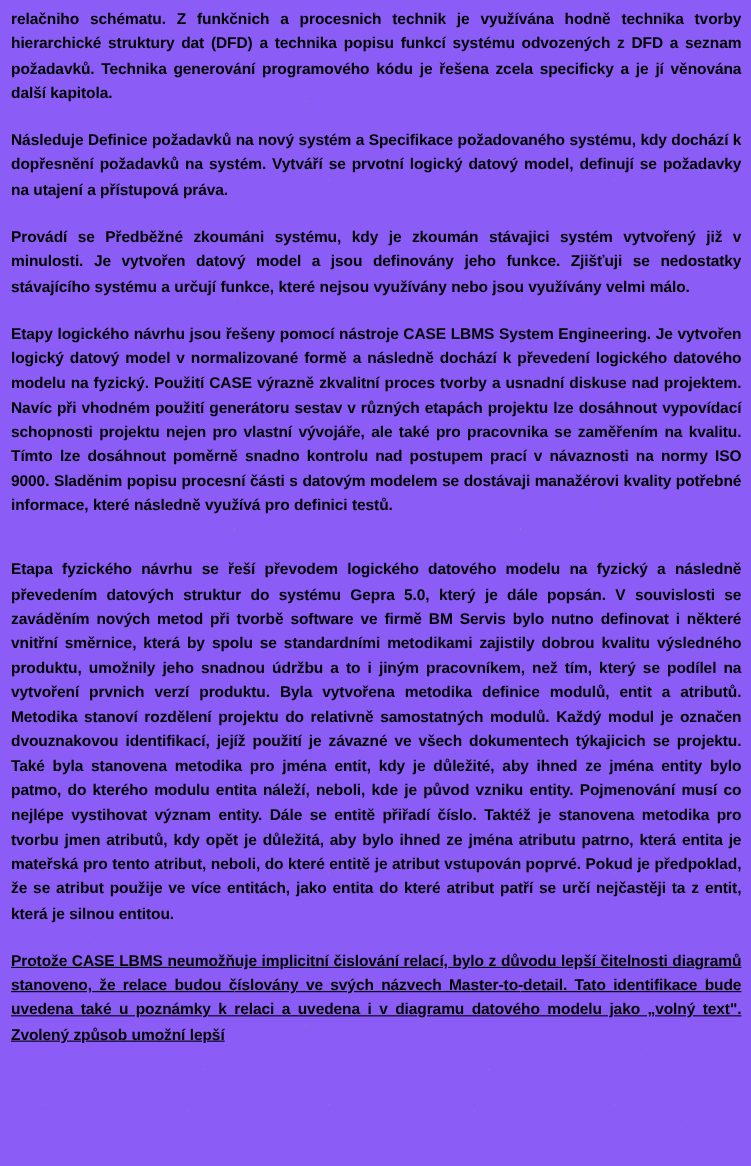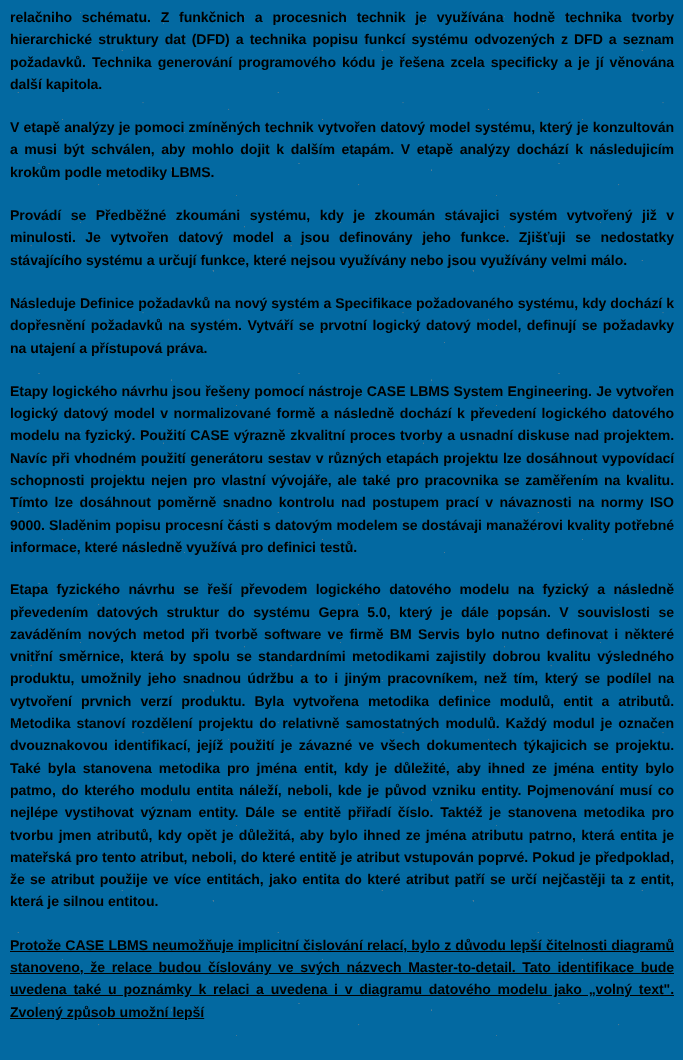--- a/index.html
+++ b/index.html
@@ -74,41 +74,40 @@
   .para::after {
     content: "";
     display: inline-block;
     width: 100%;
   }
 
   .para.no-stretch::after { display: none; }
 
   .gap-top-1 { margin-top: 6px; }
   .gap { margin-top: 21px; }
-  .gap-small { margin-top: 20px; }
+  .gap-small { margin-top: 36px; }
 
   
   .scan-ink {
     filter: contrast(1.18) brightness(0.98) saturate(0);
   }
 </style>
 </head>
 <body>
 
-<div id="page" style="background: #0369a1; width: 683px; height: 1060px;">
+<div id="page" style="background: #8b5cf6; width: 683px; height: 1060px;">
 
   <div id="text-column" class="scan-ink">
 
     <p class="para gap-top-1 no-stretch" style="color: rgb(13, 13, 13);">relačniho schématu. Z funkčnich a procesnich technik je využívána hodně technika tvorby hierarchické struktury dat (DFD) a technika popisu funkcí systému odvozených z DFD a seznam požadavků. Technika generování programového kódu je řešena zcela specificky a je jí věnována další kapitola.</p>
 
-    <p class="para gap no-stretch" style="color: rgb(13, 13, 13);">V etapě analýzy je pomoci zmíněných technik vytvořen datový model systému, který je konzultován a musi být schválen, aby mohlo dojit k dalším etapám. V etapě analýzy dochází k následujicím krokům podle metodiky LBMS.</p>
+
+    <p class="para gap no-stretch" style="color: rgb(13, 13, 13);">Následuje Definice požadavků  na nový systém a Specifikace požadovaného systému, kdy dochází k dopřesnění požadavků na systém. Vytváří se prvotní logický datový model, definují se požadavky na utajení a přístupová práva.</p>
 
     <p class="para gap no-stretch" style="color: rgb(13, 13, 13);">Provádí se Předběžné zkoumáni systému, kdy je zkoumán stávajici systém vytvořený již v minulosti. Je vytvořen datový model a jsou definovány jeho funkce. Zjišťuji se nedostatky stávajícího systému a určují funkce, které nejsou  využívány nebo jsou využívány velmi málo.</p>
-
-    <p class="para gap no-stretch" style="color: rgb(13, 13, 13);">Následuje Definice požadavků  na nový systém a Specifikace požadovaného systému, kdy dochází k dopřesnění požadavků na systém. Vytváří se prvotní logický datový model, definují se požadavky na utajení a přístupová práva.</p>
 
     <p class="para gap no-stretch" style="color: rgb(13, 13, 13);">Etapy logického návrhu jsou řešeny pomocí nástroje CASE LBMS System Engineering. Je vytvořen logický datový model v normalizované formě a následně dochází k převedení logického datového modelu na fyzický. Použití CASE výrazně zkvalitní proces tvorby a usnadní diskuse nad projektem. Navíc při vhodném použití generátoru sestav v různých etapách projektu lze dosáhnout vypovídací schopnosti projektu nejen pro vlastní vývojáře, ale také pro pracovnika se zaměřením na kvalitu. Tímto lze dosáhnout poměrně snadno kontrolu nad postupem prací v návaznosti na normy ISO 9000. Sladěnim popisu procesní části s datovým modelem se dostávaji manažérovi kvality potřebné informace, které následně využívá pro definici testů.</p>
 
     <p class="para gap-small no-stretch" style="color: rgb(13, 13, 13);">Etapa fyzického návrhu se řeší převodem logického datového modelu na fyzický a následně převedením datových struktur do systému Gepra 5.0, který je dále popsán. V souvislosti se zaváděním nových metod při tvorbě software ve firmě BM Servis bylo nutno definovat i některé vnitřní směrnice, která by spolu se standardními metodikami zajistily dobrou kvalitu výsledného produktu, umožnily jeho snadnou údržbu a to i jiným pracovníkem, než tím, který se podílel na vytvoření prvnich verzí produktu. Byla vytvořena metodika definice modulů, entit a atributů. Metodika stanoví rozdělení projektu do relativně samostatných modulů. Každý modul je označen dvouznakovou identifikací, jejíž použití je závazné ve všech dokumentech týkajicich se projektu. Také byla stanovena metodika pro jména entit, kdy je důležité, aby ihned ze jména entity bylo patmo, do kterého modulu entita náleží, neboli, kde je původ vzniku entity. Pojmenování musí co nejlépe vystihovat význam entity. Dále se entitě přiřadí číslo. Taktéž je stanovena metodika pro tvorbu jmen atributů, kdy opět je důležitá, aby bylo ihned ze jména atributu patrno, která entita je mateřská pro tento atribut, neboli, do které entitě je atribut vstupován poprvé. Pokud je předpoklad, že se atribut použije ve více entitách, jako entita do které atribut patří se určí nejčastěji ta z entit, která je silnou entitou.</p>
 
     <p class="para gap no-stretch" style="color: rgb(13, 13, 13); text-decoration: underline;">Protože CASE LBMS neumožňuje implicitní čislování relací, bylo z důvodu lepší čitelnosti diagramů stanoveno, že relace budou číslovány ve svých názvech Master-to-detail. Tato identifikace bude uvedena také u poznámky k relaci a uvedena i v diagramu datového modelu jako „volný text". Zvolený způsob umožní lepší</p>
 
   </div>
 
   <div id="scan-noise"></div>

